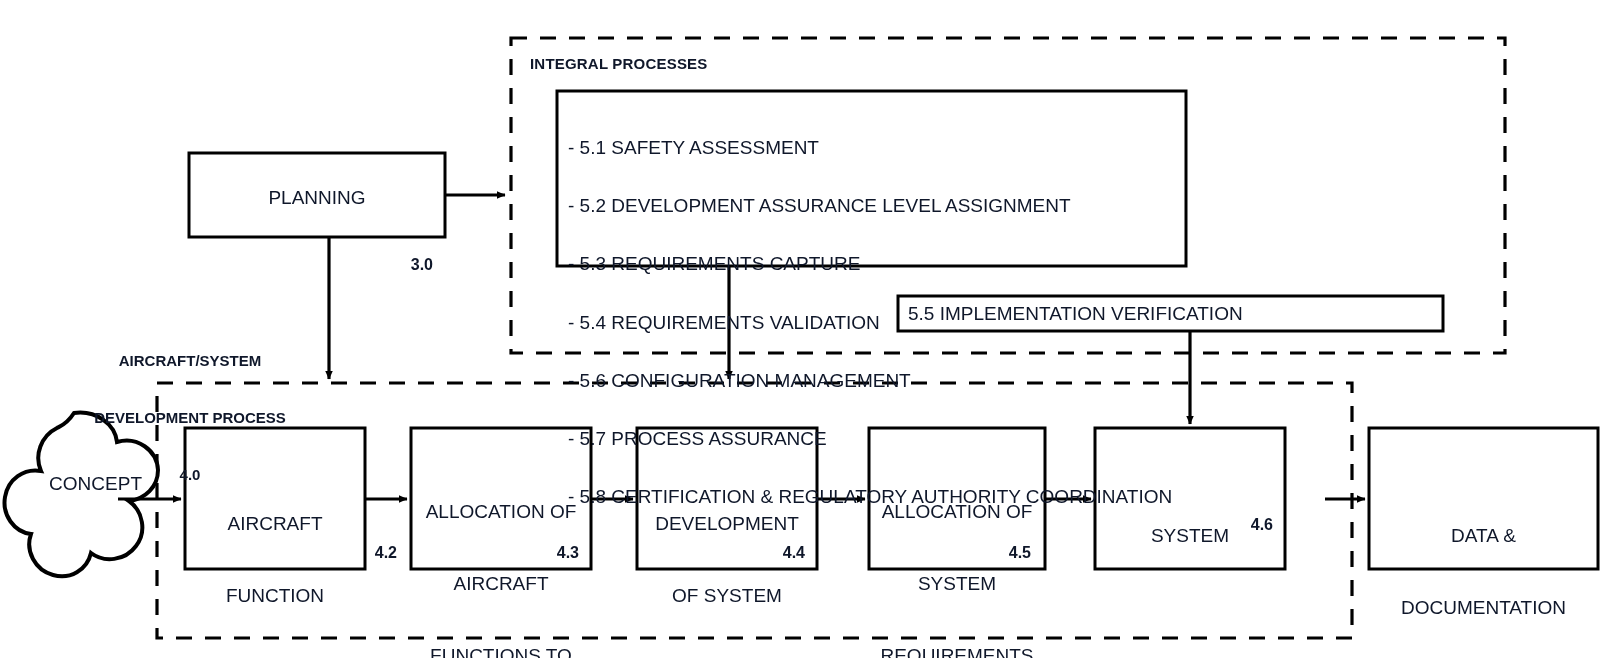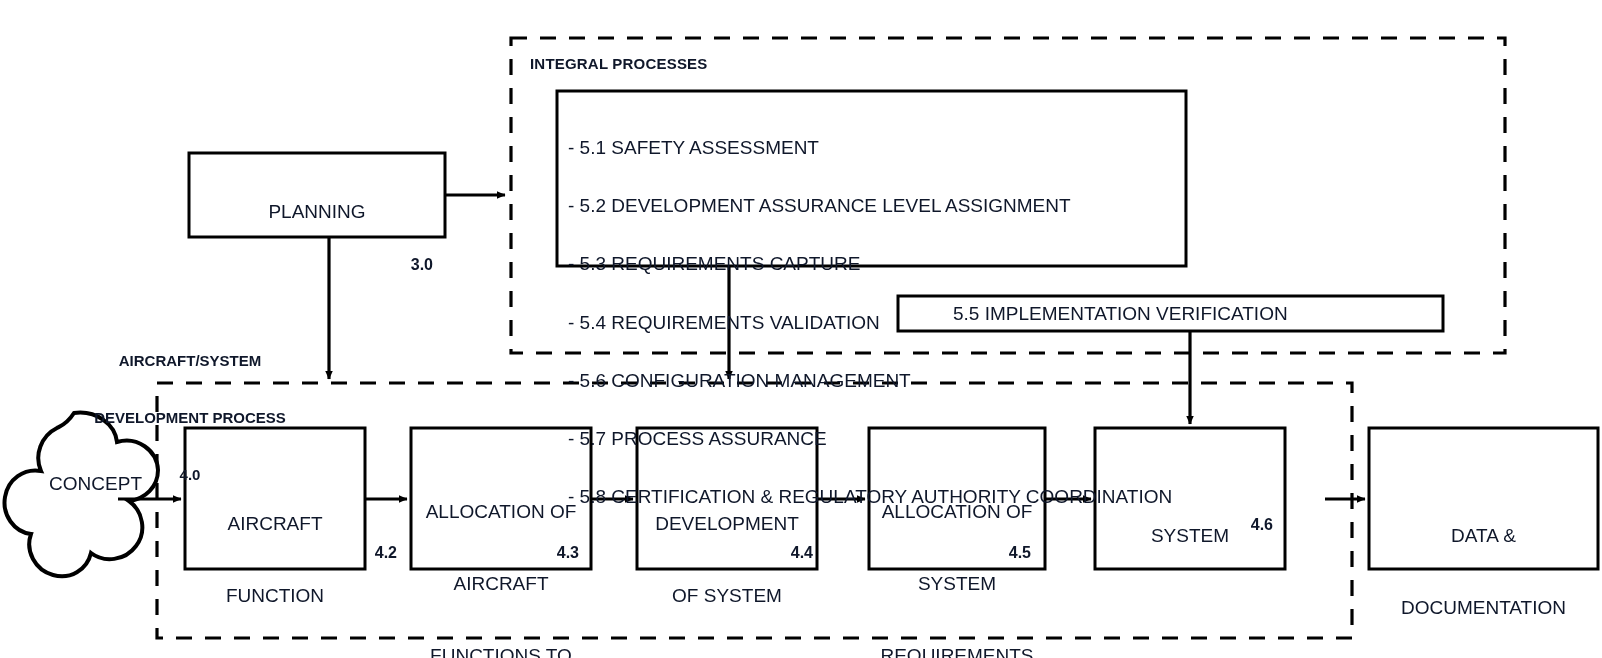--- a/index.html
+++ b/index.html
@@ -50,21 +50,20 @@
     text-align: center;
     line-height: 19px;
   }
   .list-line {
     font-size: 19px;
     line-height: 22.2px;
     white-space: pre;
   }
   .plain-title {
     font-size: 19px;
-    margin-left: 45px;
   }
   .cloud-label {
     font-size: 19px;
     text-align: right;
   }
 </style>
 </head>
 <body>
 
 <div id="canvas">
@@ -134,21 +133,21 @@
     <div class="list-line">- 5.2 DEVELOPMENT ASSURANCE LEVEL ASSIGNMENT</div>
     <div class="list-line">- 5.3 REQUIREMENTS CAPTURE</div>
     <div class="list-line">- 5.4 REQUIREMENTS VALIDATION</div>
     <div class="list-line">- 5.6 CONFIGURATION MANAGEMENT</div>
     <div class="list-line">- 5.7 PROCESS ASSURANCE</div>
     <div class="list-line">- 5.8 CERTIFICATION &amp; REGULATORY AUTHORITY COORDINATION</div>
   </div>
 
   <div class="lbl plain-title" style="left:908px; top:303px;">5.5 IMPLEMENTATION VERIFICATION</div>
 
-  <div class="lbl box-title" style="left:189px; top:200px; width:256px;">PLANNING</div>
+  <div class="lbl box-title" style="left:189px; top:186px; width:256px;">PLANNING</div>
   <div class="lbl box-num" style="left:189px; top:214px; width:244px;margin-top:42px;">3.0</div>
 
   <div class="lbl group-caption" style="left:85px; top:313px; width:210px;">
     <div>AIRCRAFT/SYSTEM</div>
     <div>DEVELOPMENT PROCESS</div>
     <div>4.0</div>
   </div>
 
   <div class="lbl cloud-label" style="left:16px; top:473px; width:126px;">CONCEPT</div>
 
@@ -165,21 +164,21 @@
     <div>FUNCTIONS TO</div>
     
   </div>
   <div class="lbl box-num" style="left:411px; top:544px; width:168px;">4.3</div>
 
   <div class="lbl box-title" style="left:637px; top:464px; width:180px;">
     <div>DEVELOPMENT</div>
     <div>OF SYSTEM</div>
     <div>ARCHITECTURE</div>
   </div>
-  <div class="lbl box-num" style="left:637px; top:544px; width:168px;padding-left:8px;">4.4</div>
+  <div class="lbl box-num" style="left:637px; top:544px; width:168px;">4.4</div>
 
   <div class="lbl box-title" style="left:867px; top:452px; width:180px;">
     <div>ALLOCATION OF</div>
     <div>SYSTEM</div>
     <div>REQUIREMENTS</div>
     
   </div>
   <div class="lbl box-num" style="left:867px; top:544px; width:164px;">4.5</div>
 
   <div class="lbl box-title" style="left:1095px; top:476px; width:190px;">

